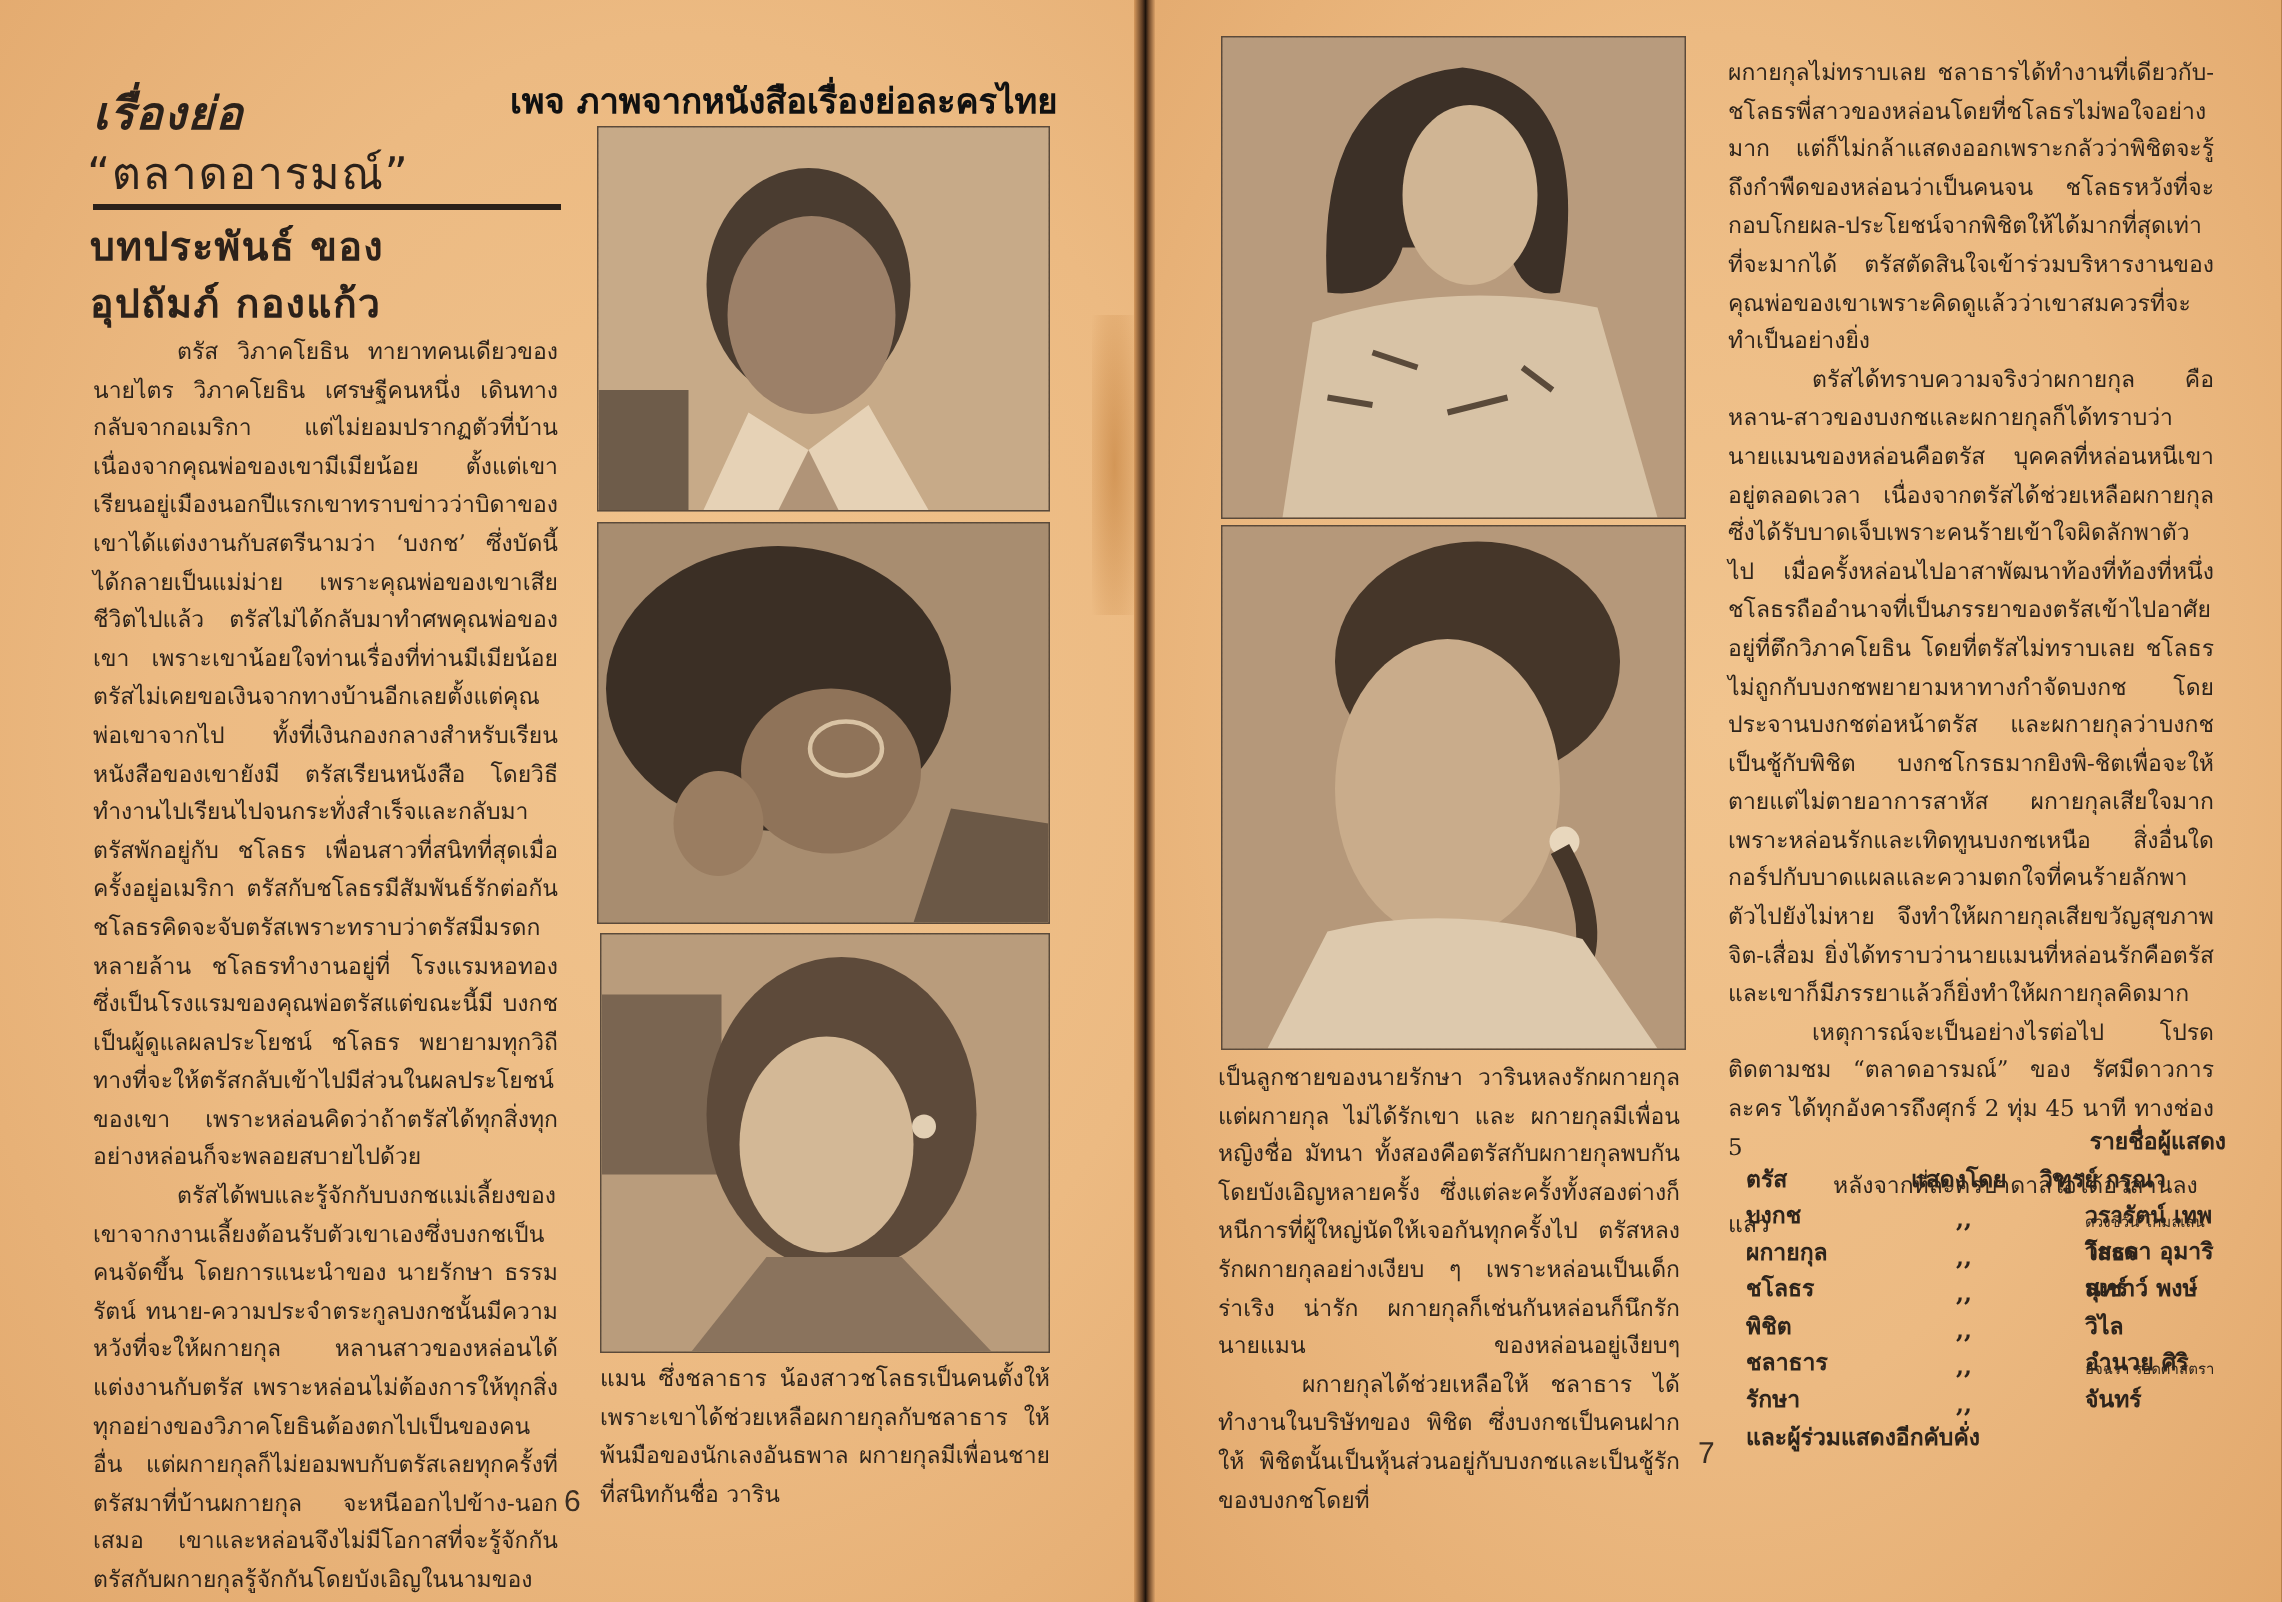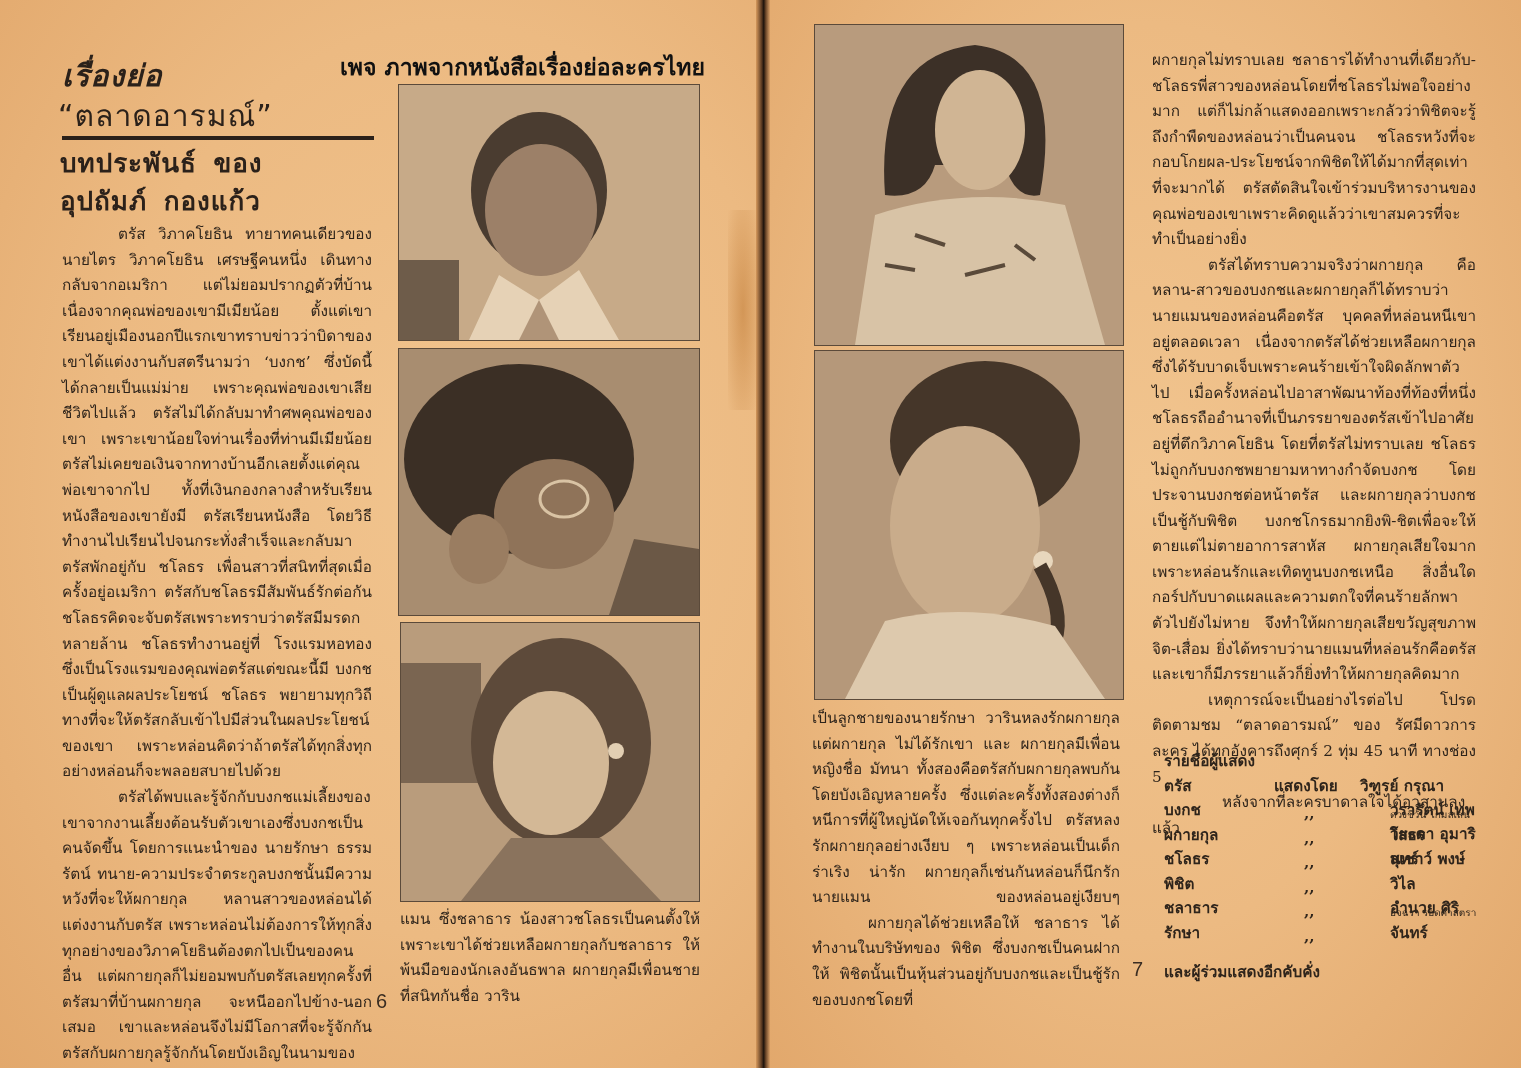--- a/index.html
+++ b/index.html
@@ -18,43 +18,43 @@
   .page.right { left:768px; width:753px; }
   .gutter { position:absolute; left:756px; top:0; width:14px; height:1068px;
     background:linear-gradient(90deg,#d6995c 0%, #5a3a22 40%, #1d130c 55%, #6b4628 70%, #d9a067 100%); }
   .stain { position:absolute; left:728px; top:210px; width:30px; height:200px;
     background:radial-gradient(ellipse, rgba(190,120,50,0.55), rgba(190,120,50,0)); }
 
   .kicker { position:absolute; left:62px; top:52px; font-size:30px; font-weight:bold; font-style:italic;
     color:#2b211a; letter-spacing:1px; }
   .title { position:absolute; left:58px; top:92px; font-size:30px; font-weight:normal; color:#2b211a; letter-spacing:1px; }
   .rule { position:absolute; left:62px; top:136px; width:312px; height:4px; background:#2b211a; }
-  .byline { position:absolute; left:60px; top:146px; font-size:26px; font-weight:bold; line-height:38px; color:#2b211a; letter-spacing:1px;font-family:Liberation Mono, monospace; }
+  .byline { position:absolute; left:60px; top:146px; font-size:26px; font-weight:bold; line-height:38px; color:#2b211a; letter-spacing:1px; }
   .source { position:absolute; left:340px; top:49px; font-size:23px; font-weight:bold; color:#111; }
 
   .col { position:absolute; font-family:"DejaVu Serif", serif; font-size:15.3px; line-height:25.6px; color:#2e241b; }
   .col p { margin:0; text-align:justify; text-align-last:justify; }
   .col p.last { text-align-last:left; }
   .col p.indent { text-indent:56px; }
   .col1 { left:62px; top:222px; width:310px; }
 
   .photo { position:absolute; overflow:hidden; border:1px solid #5b4a3a;
     background-image:repeating-linear-gradient(45deg, rgba(0,0,0,0.06) 0 1px, transparent 1px 3px); }
   .photo svg { width:100%; height:100%; display:block; }
 
   .pagenum { position:absolute; font-family:"Liberation Sans", sans-serif; font-size:20px; color:#3a2d22; }
 
-  .cast-head { text-align:left; font-weight:bold; }
+  .cast-head { text-align:right; font-weight:bold; }
   .cast { position:absolute; left:1164px; top:772px; width:320px; font-family:"DejaVu Serif", serif; font-size:15.3px; color:#2e241b; }
   .cast .row { display:flex; height:24.5px; align-items:flex-end; font-weight:bold; }
   .cast .role { width:110px; }
   .cast .by { width:86px; }
   .cast .actor { flex:1; }
   .cast .actor.small { font-size:10px; font-weight:normal; font-family:"DejaVu Sans", sans-serif; }
-  .cast .more { margin-top:14px; font-weight:bold; }
+  .cast .more { margin-top:0; font-weight:bold; }
 </style>
 </head>
 <body>
 
 <div class="spread">
   <div class="page left">
     <div class="kicker">เรื่องย่อ</div>
     <div class="source">เพจ ภาพจากหนังสือเรื่องย่อละครไทย</div>
     <div class="title">“ตลาดอารมณ์”</div>
     <div class="rule"></div>
@@ -125,21 +125,21 @@
         <path d="M225 215 Q250 260 240 290" stroke="#453629" stroke-width="14" fill="none"></path>
         <path d="M30 348 L70 270 Q150 250 240 275 L290 348 Z" fill="#ddc9ad"></path>
       </svg>
     </div>
 
     <div class="col" style="left:44px; top:706px; width:308px;">
       <p>เป็นลูกชายของนายรักษา วารินหลงรักผกายกุลแต่ผกายกุล ไม่ได้รักเขา และ ผกายกุลมีเพื่อนหญิงชื่อ มัทนา ทั้งสองคือตรัสกับผกายกุลพบกันโดยบังเอิญหลายครั้ง ซึ่งแต่ละครั้งทั้งสองต่างก็หนีการที่ผู้ใหญ่นัดให้เจอกันทุกครั้งไป ตรัสหลงรักผกายกุลอย่างเงียบ ๆ เพราะหล่อนเป็นเด็กร่าเริง น่ารัก ผกายกุลก็เช่นกันหล่อนก็นึกรัก นายแมน ของหล่อนอยู่เงียบๆ</p>
       <p class="indent last">ผกายกุลได้ช่วยเหลือให้ ชลาธาร ได้ทำงานในบริษัทของ พิชิต ซึ่งบงกชเป็นคนฝากให้ พิชิตนั้นเป็นหุ้นส่วนอยู่กับบงกชและเป็นชู้รักของบงกชโดยที่</p>
     </div>
 
-    <div class="col" style="left:384px; top:48px; width:324px;">
+    <div class="col" style="left:384px; top:36px; width:324px;">
       <p>ผกายกุลไม่ทราบเลย ชลาธารได้ทำงานที่เดียวกับ-ชโลธรพี่สาวของหล่อนโดยที่ชโลธรไม่พอใจอย่างมาก แต่ก็ไม่กล้าแสดงออกเพราะกลัวว่าพิชิตจะรู้ถึงกำพืดของหล่อนว่าเป็นคนจน ชโลธรหวังที่จะกอบโกยผล-ประโยชน์จากพิชิตให้ได้มากที่สุดเท่าที่จะมากได้ ตรัสตัดสินใจเข้าร่วมบริหารงานของคุณพ่อของเขาเพราะคิดดูแล้วว่าเขาสมควรที่จะทำเป็นอย่างยิ่ง</p>
       <p class="indent">ตรัสได้ทราบความจริงว่าผกายกุล คือหลาน-สาวของบงกชและผกายกุลก็ได้ทราบว่านายแมนของหล่อนคือตรัส บุคคลที่หล่อนหนีเขาอยู่ตลอดเวลา เนื่องจากตรัสได้ช่วยเหลือผกายกุล ซึ่งได้รับบาดเจ็บเพราะคนร้ายเข้าใจผิดลักพาตัวไป เมื่อครั้งหล่อนไปอาสาพัฒนาท้องที่ท้องที่หนึ่ง ชโลธรถืออำนาจที่เป็นภรรยาของตรัสเข้าไปอาศัยอยู่ที่ตึกวิภาคโยธิน โดยที่ตรัสไม่ทราบเลย ชโลธรไม่ถูกกับบงกชพยายามหาทางกำจัดบงกช โดยประจานบงกชต่อหน้าตรัส และผกายกุลว่าบงกชเป็นชู้กับพิชิต บงกชโกรธมากยิงพิ-ชิตเพื่อจะให้ตายแต่ไม่ตายอาการสาหัส ผกายกุลเสียใจมากเพราะหล่อนรักและเทิดทูนบงกชเหนือ สิ่งอื่นใดกอร์ปกับบาดแผลและความตกใจที่คนร้ายลักพาตัวไปยังไม่หาย จึงทำให้ผกายกุลเสียขวัญสุขภาพจิต-เสื่อม ยิ่งได้ทราบว่านายแมนที่หล่อนรักคือตรัสและเขาก็มีภรรยาแล้วก็ยิ่งทำให้ผกายกุลคิดมาก</p>
       <p class="indent">เหตุการณ์จะเป็นอย่างไรต่อไป โปรดติดตามชม “ตลาดอารมณ์” ของ รัศมีดาวการละคร ได้ทุกอังคารถึงศุกร์ 2 ทุ่ม 45 นาที ทางช่อง 5</p>
       <p class="indent last" style="text-indent:70px;">หลังจากที่ละครบาดาลใจได้อวสานลงแล้ว</p>
     </div>
 
     <div class="cast" style="left:396px; top:748px;">
       <div class="cast-head">รายชื่อผู้แสดง</div>
       <div class="row">
         <span class="role">ตรัส</span>

